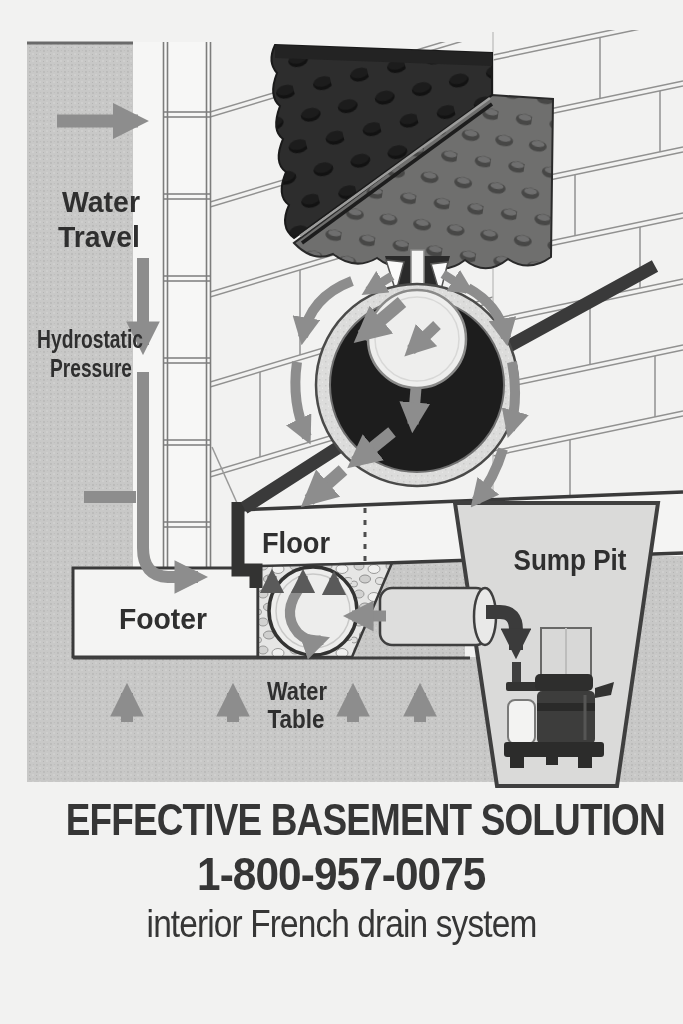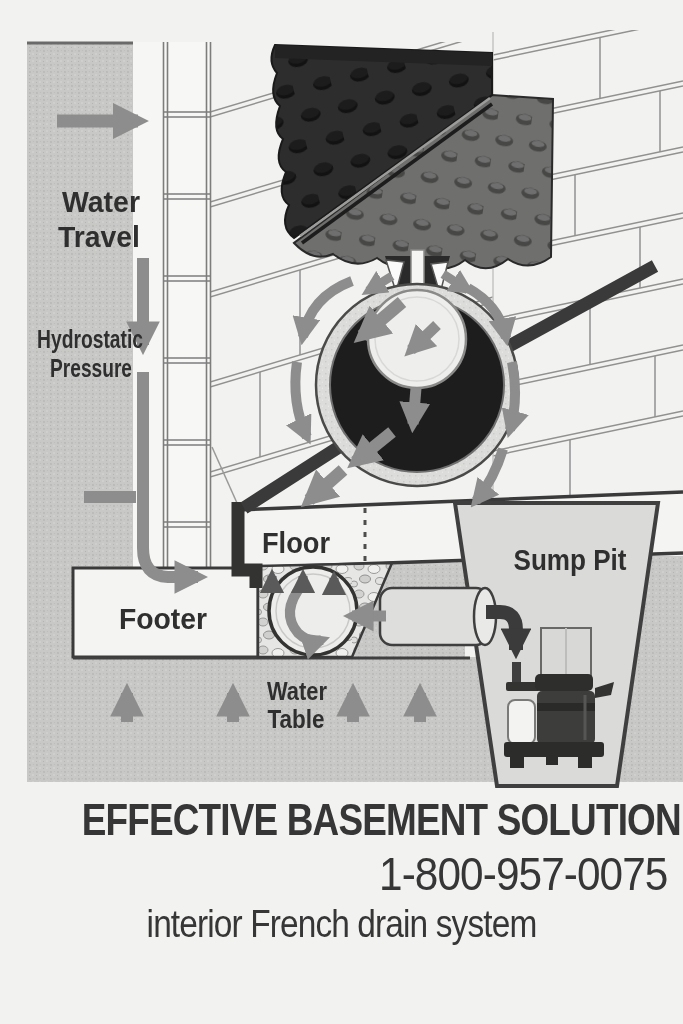--- a/index.html
+++ b/index.html
@@ -17,22 +17,22 @@
     font-weight:bold;
     fill:#2f2f2f;
   }
   .caption{
     position:absolute;
     left:0; top:794px; width:683px;
     text-align:center;
     color:#363636;
   }
   .caption .line{white-space:nowrap;}
-  .caption .l1{font-size:45px;font-weight:bold;line-height:52px;padding-left:16px;}
-  .caption .l2{font-size:47px;font-weight:normal;line-height:55px;text-align:right;}
+  .caption .l1{font-size:45px;font-weight:bold;line-height:52px;}
+  .caption .l2{font-size:47px;font-weight:bold;line-height:55px;}
   .caption .l3{font-size:38px;font-weight:normal;line-height:46px;}
   .caption .sq{display:inline-block;transform-origin:center;letter-spacing:-1px;}
   .caption .l1 .sq{transform:scaleX(0.82);}
   .caption .l2 .sq{transform:scaleX(0.90);}
   .caption .l3 .sq{transform:scaleX(0.88);}
 </style>
 </head>
 <body>
 
 <div class="stage">

